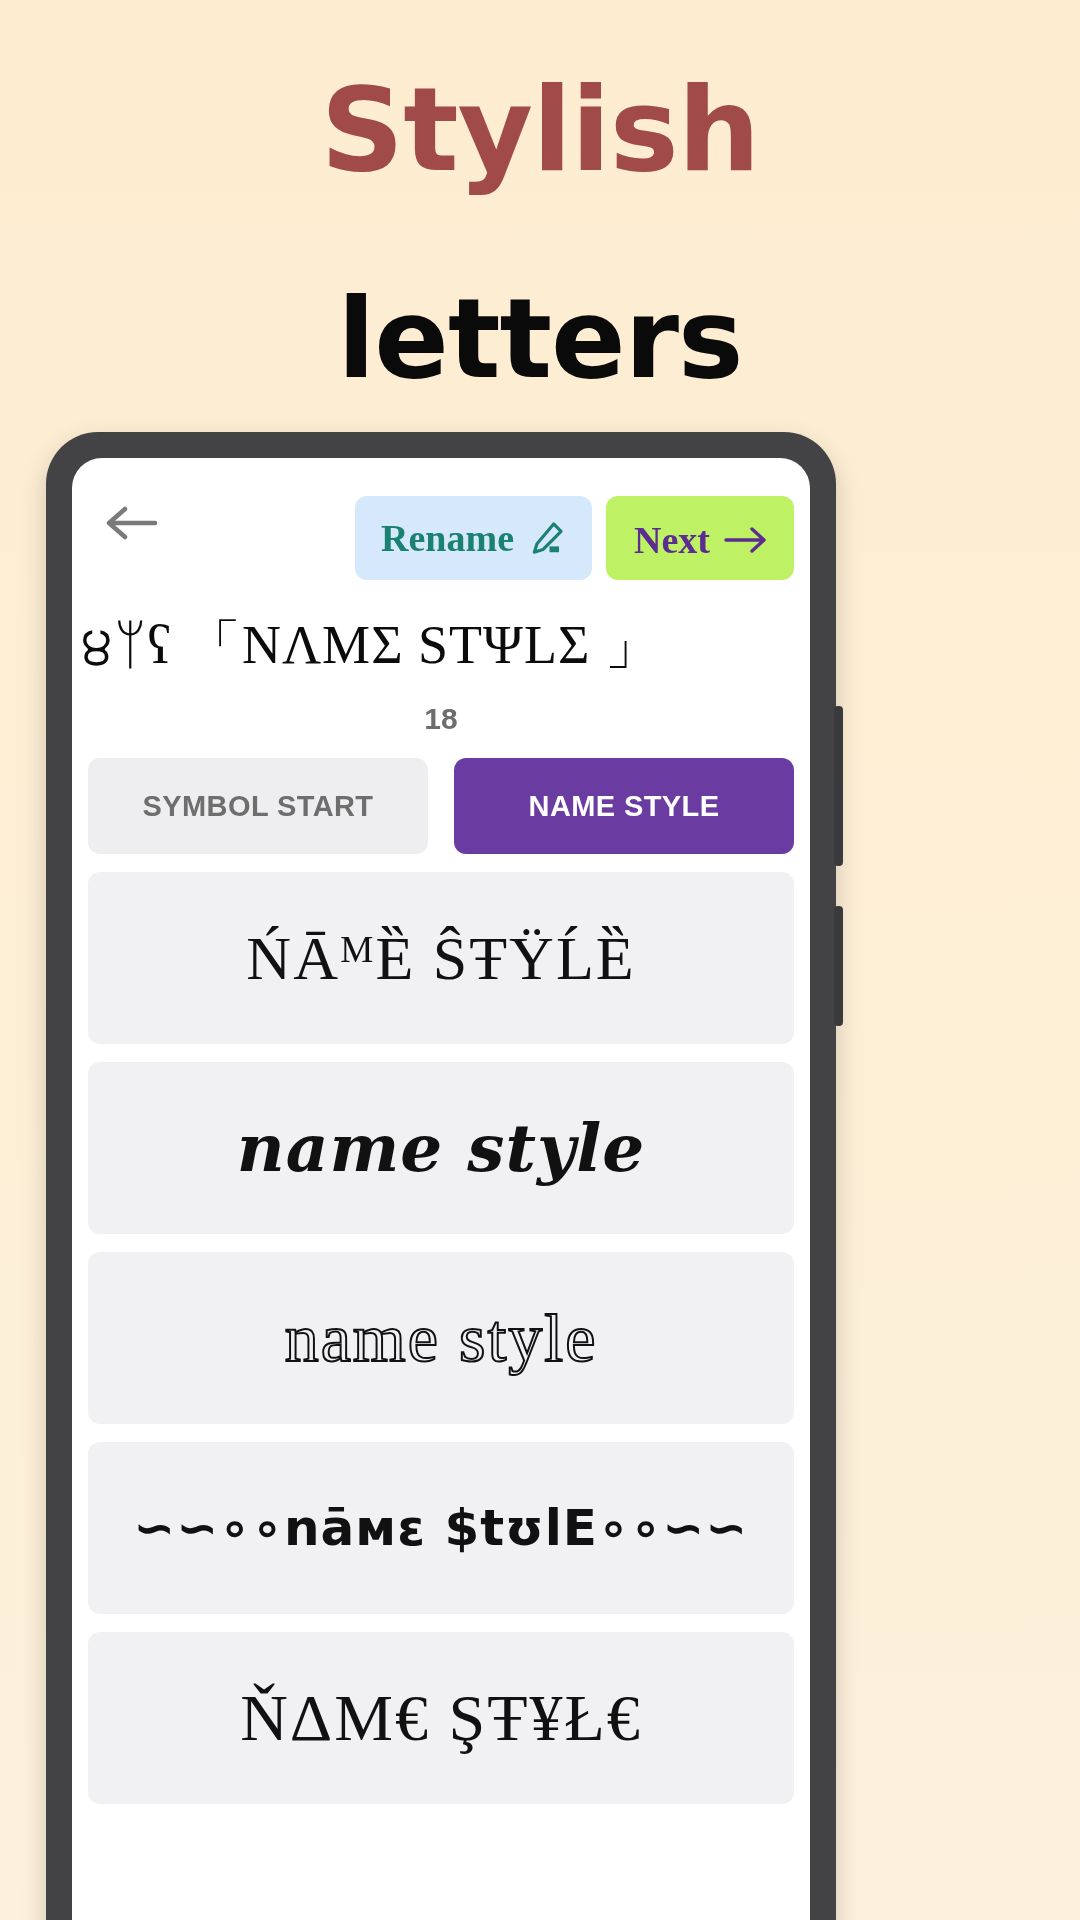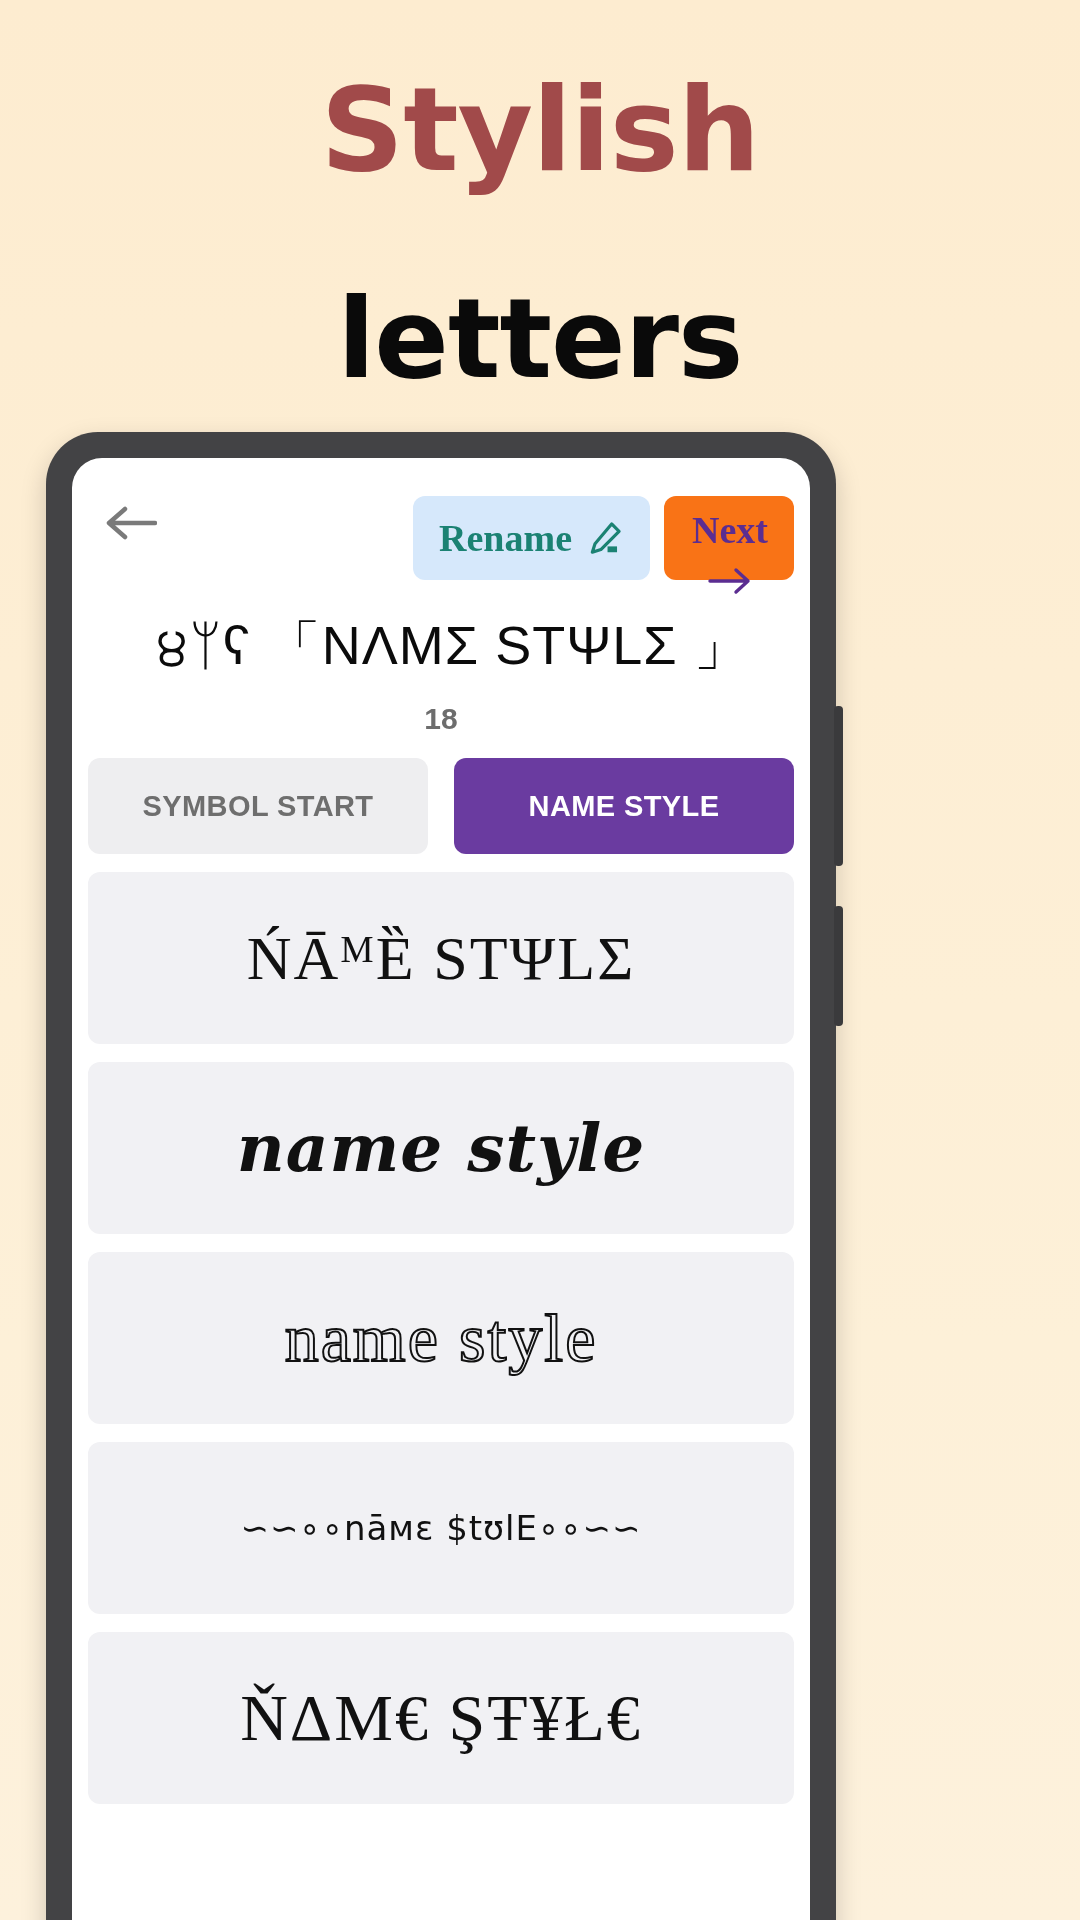--- a/index.html
+++ b/index.html
@@ -102,39 +102,36 @@
     font-size: 38px;
     white-space: nowrap;
     margin-top: 30px;
   }
   .pill-rename {
     background: #d6e8fb;
     color: #1b8273;
     margin-right: 14px;
   }
   .pill-next {
-    background: #f97316;
+    background: #bef264;
     color: #5b2d91;
     margin-right: 16px;
-    padding: 12px 26px 0 28px;
-    flex-direction: column;
+    padding: 4px 26px 0 28px;
   }
   .pill svg { display: block; }
 
   
   .preview {
-    text-align: center;
     padding: 26px 10px 0;
-    font-family: Liberation Sans, sans-serif;
+    font-family: Liberation Serif, serif;
     font-size: 54px;
     color: #0b0b0b;
     line-height: 1.15;
     white-space: nowrap;
     letter-spacing: 1px;
-    margin-left: 24px;
   }
   .counter {
     text-align: center;
     margin-top: 26px;
     font-size: 30px;
     font-weight: bold;
     color: #6d6d6d;
   }
 
   
@@ -179,21 +176,21 @@
     padding: 0 10px;
     white-space: nowrap;
   }
   .sr-text { color: #111; line-height: 1; }
 
   .st-boxed   { font-family: "Liberation Serif", serif; font-size: 62px; letter-spacing: 2px; }
   .st-script  { font-family: "DejaVu Serif", serif; font-style: italic; font-weight: bold; font-size: 66px; letter-spacing: 1px; }
   .st-outline { font-family: "Liberation Serif", serif; font-size: 68px; letter-spacing: 2px;
                 color: #f1f1f4; -webkit-text-stroke: 2px #111; }
   .st-cjk     { font-family: "DejaVu Sans", sans-serif; font-size: 64px; letter-spacing: 4px; }
-  .st-orn     { font-family: "DejaVu Sans", sans-serif; font-size: 34px; letter-spacing: 1px; }
+  .st-orn     { font-family: "DejaVu Sans", sans-serif; font-size: 50px; letter-spacing: 1px; font-weight: bold; }
   .st-serif   { font-family: "Liberation Serif", serif; font-size: 66px; letter-spacing: 2px; }
 </style>
 </head>
 <body>
 
 <div class="promo">
   <div class="promo-line1">Stylish</div>
   <div class="promo-line2">letters</div>
 </div>
 
@@ -237,21 +234,21 @@
     <div class="preview">੪ᛘʕ  「NΛMΣ STΨLΣ 」</div>
     <div class="counter">18</div>
 
     <div class="tabs">
       <div class="tab">SYMBOL START</div>
       <div class="tab active">NAME STYLE</div>
     </div>
 
     <div class="list">
       <div class="style-row">
-        <span class="sr-text st-boxed">ŃĀᴹȄ STΨLΣ</span>
+        <span class="sr-text st-boxed">ŃĀᴹȄ ŜŦŸĹȄ</span>
       </div>
       <div class="style-row">
         <span class="sr-text st-script">name style</span>
       </div>
       <div class="style-row">
         <span class="sr-text st-outline">name style</span>
       </div>
       <div class="style-row">
         <span class="sr-text st-orn">∽∽∘∘nāмε $tʊlE∘∘∽∽</span>
       </div>

